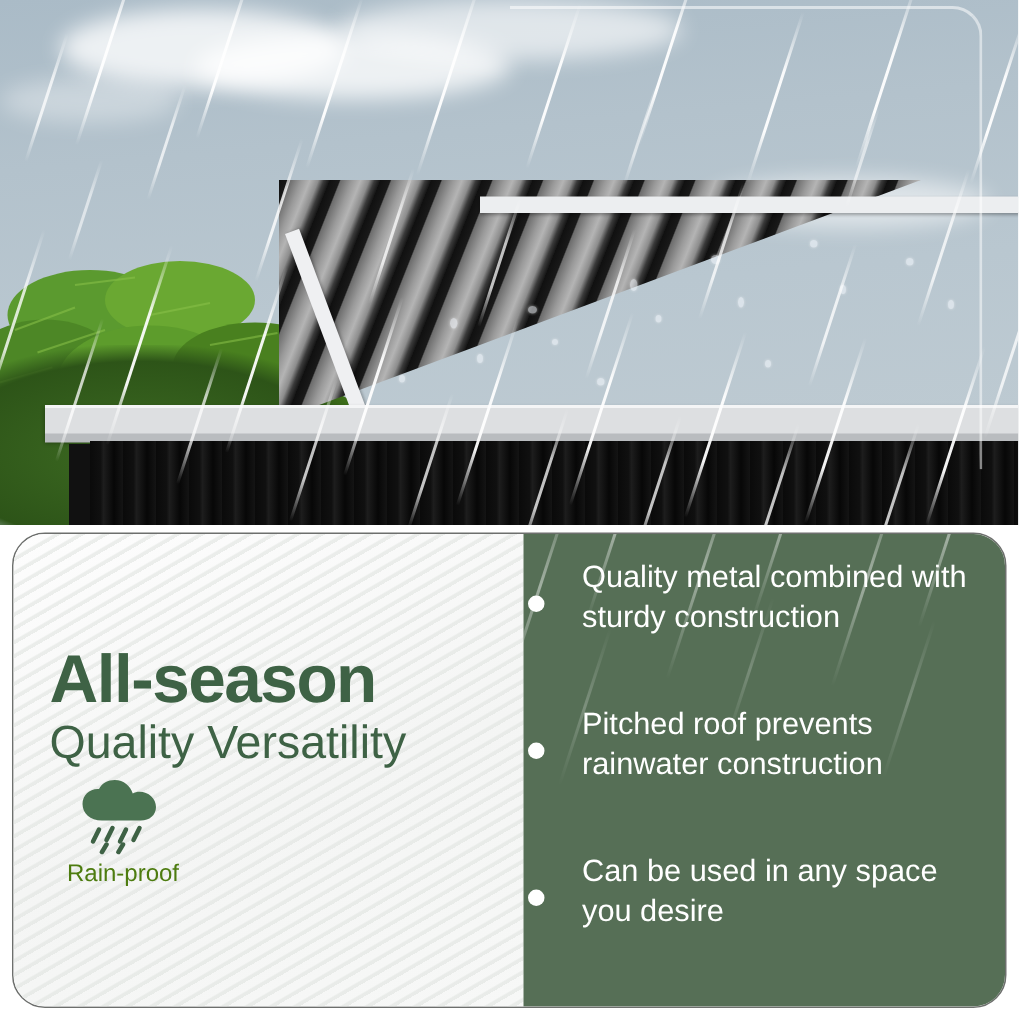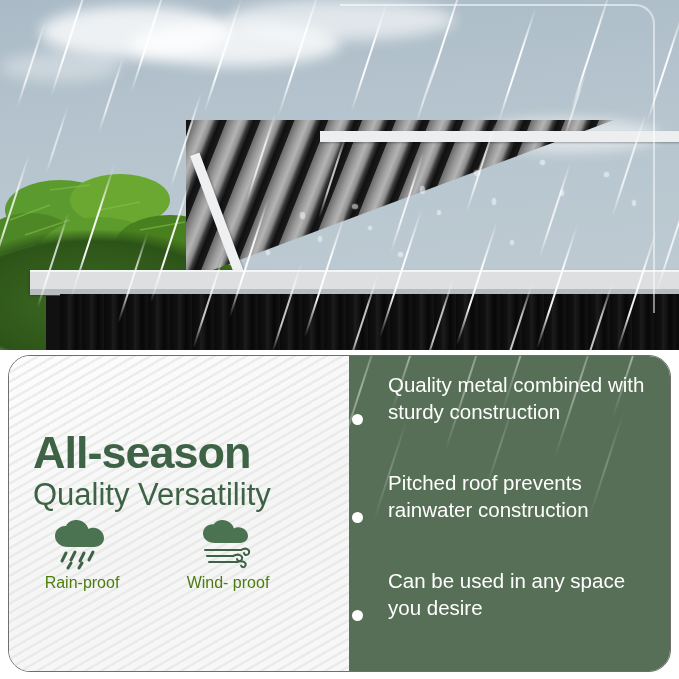--- a/index.html
+++ b/index.html
@@ -64,21 +64,21 @@
      letter-spacing:-1px;line-height:1;text-align:right;}
   .subhead{position:absolute;left:33px;top:478px;color:#3e6245;font-size:31px;line-height:1.1;}
 
   .feature{position:absolute;text-align:center;width:130px;}
   .f-rain{left:17px;top:518px;}
   .f-wind{left:163px;top:518px;}
   .feature .cap{font-size:16px;color:#4d7c0f;margin-top:4px;}
   .icon-wrap{height:52px;display:flex;align-items:flex-end;justify-content:center;}
 
   .bullets{position:absolute;left:352px;top:371px;width:310px;}
-  .bullet{display:flex;align-items:flex-end;margin-bottom:44px;}
+  .bullet{display:flex;align-items:center;margin-bottom:44px;}
   .dot{width:11px;height:11px;border-radius:50%;background:#fff;flex:0 0 11px;margin-top:9px;}
   .btxt{color:#ffffff;font-size:20.5px;line-height:1.32;margin-left:25px;}
 </style>
 </head>
 <body>
 
 <div id="stage">
 
   <div class="photo">
 
@@ -221,38 +221,20 @@
           <line x1="33" y1="33" x2="29" y2="41"></line>
           <line x1="42" y1="32" x2="38" y2="40"></line>
           <line x1="20" y1="43" x2="17" y2="48"></line>
           <line x1="31" y1="43" x2="28" y2="48"></line>
         </g>
       </svg>
     </div>
     <div class="cap">Rain-proof</div>
   </div>
 
-  <div class="feature f-wind">
-    <div class="icon-wrap">
-      <svg width="70" height="50" viewBox="0 0 70 50">
-        <path d="M22 23 C15 23 10 19 10 13.5 C10 8 15 4 20.5 4.4 C22.5 1.4 26 0 29.5 0
-                 C35 0 39.5 3.6 41 8.4 C42.2 7.7 43.7 7.3 45.2 7.3 C50.6 7.3 55 11.3 55 16
-                 C55 20.6 51 23 46 23 Z" fill="#4b7352"></path>
-        <g stroke="#3e6245" stroke-width="2" stroke-linecap="round" fill="none">
-          <path d="M12 30 H48"></path>
-          <path d="M14 36 H40"></path>
-          <path d="M16 42 H44"></path>
-          <path d="M48 30 C53 27 57 29.5 56 33 C55.2 35.8 51.5 35.6 51 33"></path>
-          <path d="M40 36 C45.5 33 50 35.5 49 39 C48.2 41.8 44.5 41.6 44 39"></path>
-          <path d="M44 42 C50 40 53.5 42.5 52.5 45.5 C51.8 47.8 48.5 47.6 48 45.6"></path>
-        </g>
-      </svg>
-    </div>
-    <div class="cap">Wind- proof</div>
-  </div>
 
   <div class="bullets">
     <div class="bullet">
       <div class="dot"></div>
       <div class="btxt">Quality metal combined with sturdy construction</div>
     </div>
     <div class="bullet">
       <div class="dot"></div>
       <div class="btxt">Pitched roof prevents rainwater construction</div>
     </div>

